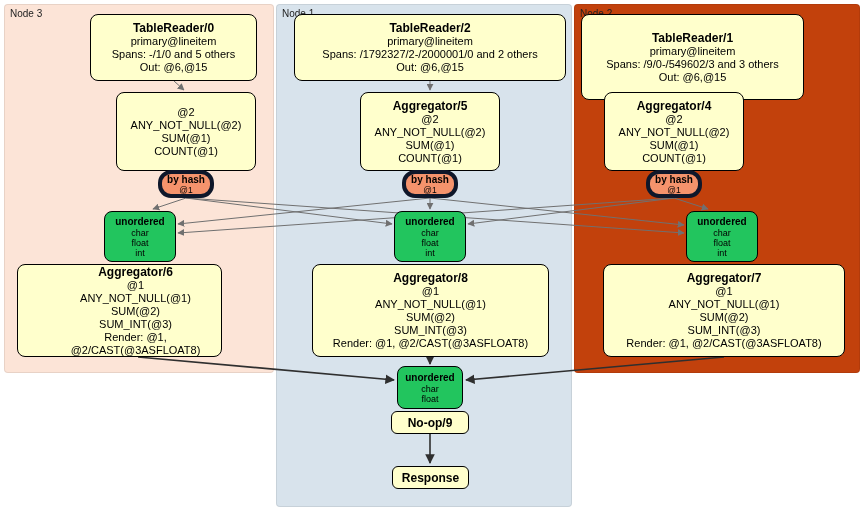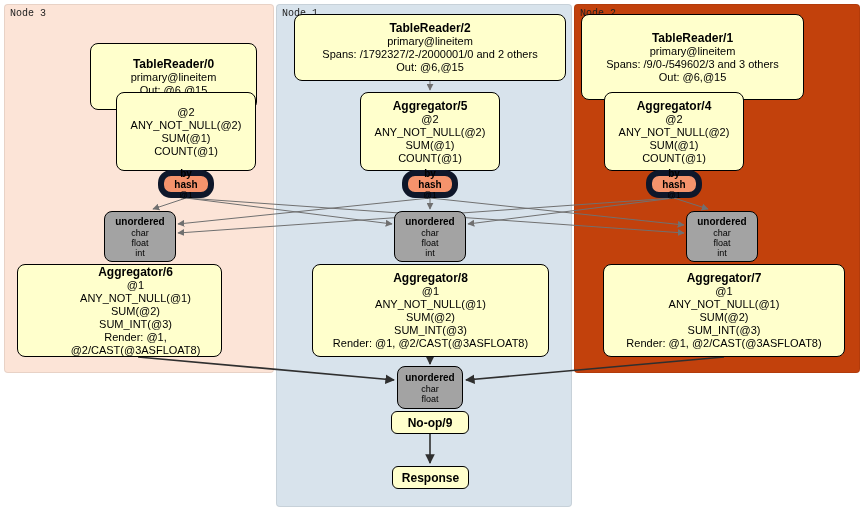--- a/index.html
+++ b/index.html
@@ -1,43 +1,43 @@
 <!DOCTYPE html>
 <html><head>
 <meta charset="utf-8">
 <style>
   html,body{margin:0;padding:0;background:#ffffff;}
   #stage{
     position:relative;width:863px;height:510px;overflow:hidden;
     font-family:"Liberation Sans",sans-serif;background:#ffffff;
   }
-  .region{position:absolute;border-radius:4px;border:1px solid rgba(0,0,0,0.08);font-family:Liberation Mono, monospace;}
+  .region{position:absolute;border-radius:4px;border:1px solid rgba(0,0,0,0.08);}
   .region-label{position:absolute;top:3px;left:5px;font-size:10px;color:#222;}
   .rg-node3{background:#fce4d7;}
   .rg-node1{background:#d8e3ec;}
   .rg-node2{background:#c2410c;}
 
   .box{
     position:absolute;background:#ffffcc;border:1px solid #000;border-radius:8px;
     text-align:center;box-sizing:border-box;padding:3px 4px;color:#000;
     display:flex;flex-direction:column;justify-content:center;
   }
   .box .title{font-weight:bold;font-size:12px;line-height:14px;}
   .box .row{font-size:11px;line-height:13px;}
 
   .router{
-    position:absolute;background:#f5936c;border:6px solid #0f172a;border-radius:13px;
+    position:absolute;background:#f5936c;border:4px solid #0f172a;border-radius:13px;
     text-align:center;box-sizing:border-box;padding:2px 4px;color:#000;
     display:flex;flex-direction:column;justify-content:center;
   }
   .router .title{font-weight:bold;font-size:10px;line-height:11px;}
   .router .row{font-size:8.5px;line-height:10px;}
 
   .sync{
-    position:absolute;background:#a3a3a3;border:1px solid #000;border-radius:8px;
+    position:absolute;background:#22c55e;border:1px solid #000;border-radius:8px;
     text-align:center;box-sizing:border-box;padding:2px 4px;color:#000;
     display:flex;flex-direction:column;justify-content:center;
   }
   .sync .title{font-weight:bold;font-size:10px;line-height:12px;}
   .sync .row{font-size:9px;line-height:10px;}
 
   .pill{
     position:absolute;background:#ffffcc;border:1px solid #000;border-radius:6px;
     text-align:center;box-sizing:border-box;color:#000;
     display:flex;align-items:center;justify-content:center;
@@ -86,23 +86,24 @@
     <line class="e-thin" x1="674" y1="198" x2="468" y2="224" marker-end="url(#arr)"></line>
     <line class="e-thin" x1="674" y1="198" x2="708" y2="209" marker-end="url(#arr)"></line>
 
     <line class="e-thick" x1="138" y1="357" x2="394" y2="380" marker-end="url(#arrD)"></line>
     <line class="e-thick" x1="430" y1="357" x2="430" y2="364" marker-end="url(#arrD)"></line>
     <line class="e-thick" x1="724" y1="357" x2="466" y2="380" marker-end="url(#arrD)"></line>
 
     <line class="e-thick" x1="430" y1="434" x2="430" y2="463" marker-end="url(#arrD)"></line>
   </svg>
 
-  <div class="box" style="left:90px;top:14px;width:167px;height:67px;margin-top:29px;">
+  <div class="box" style="left:90px;top:14px;width:167px;height:67px;">
     <div class="title">TableReader/0</div>
     <div class="row">primary@lineitem</div>
+    <div class="row">Spans: -/1/0 and 5 others</div>
     <div class="row">Out: @6,@15</div>
   </div>
   <div class="box" style="left:294px;top:14px;width:272px;height:67px;">
     <div class="title">TableReader/2</div>
     <div class="row">primary@lineitem</div>
     <div class="row">Spans: /1792327/2-/2000001/0 and 2 others</div>
     <div class="row">Out: @6,@15</div>
   </div>
   <div class="box" style="left:581px;top:14px;width:223px;height:86px;">
     <div class="title">TableReader/1</div>

